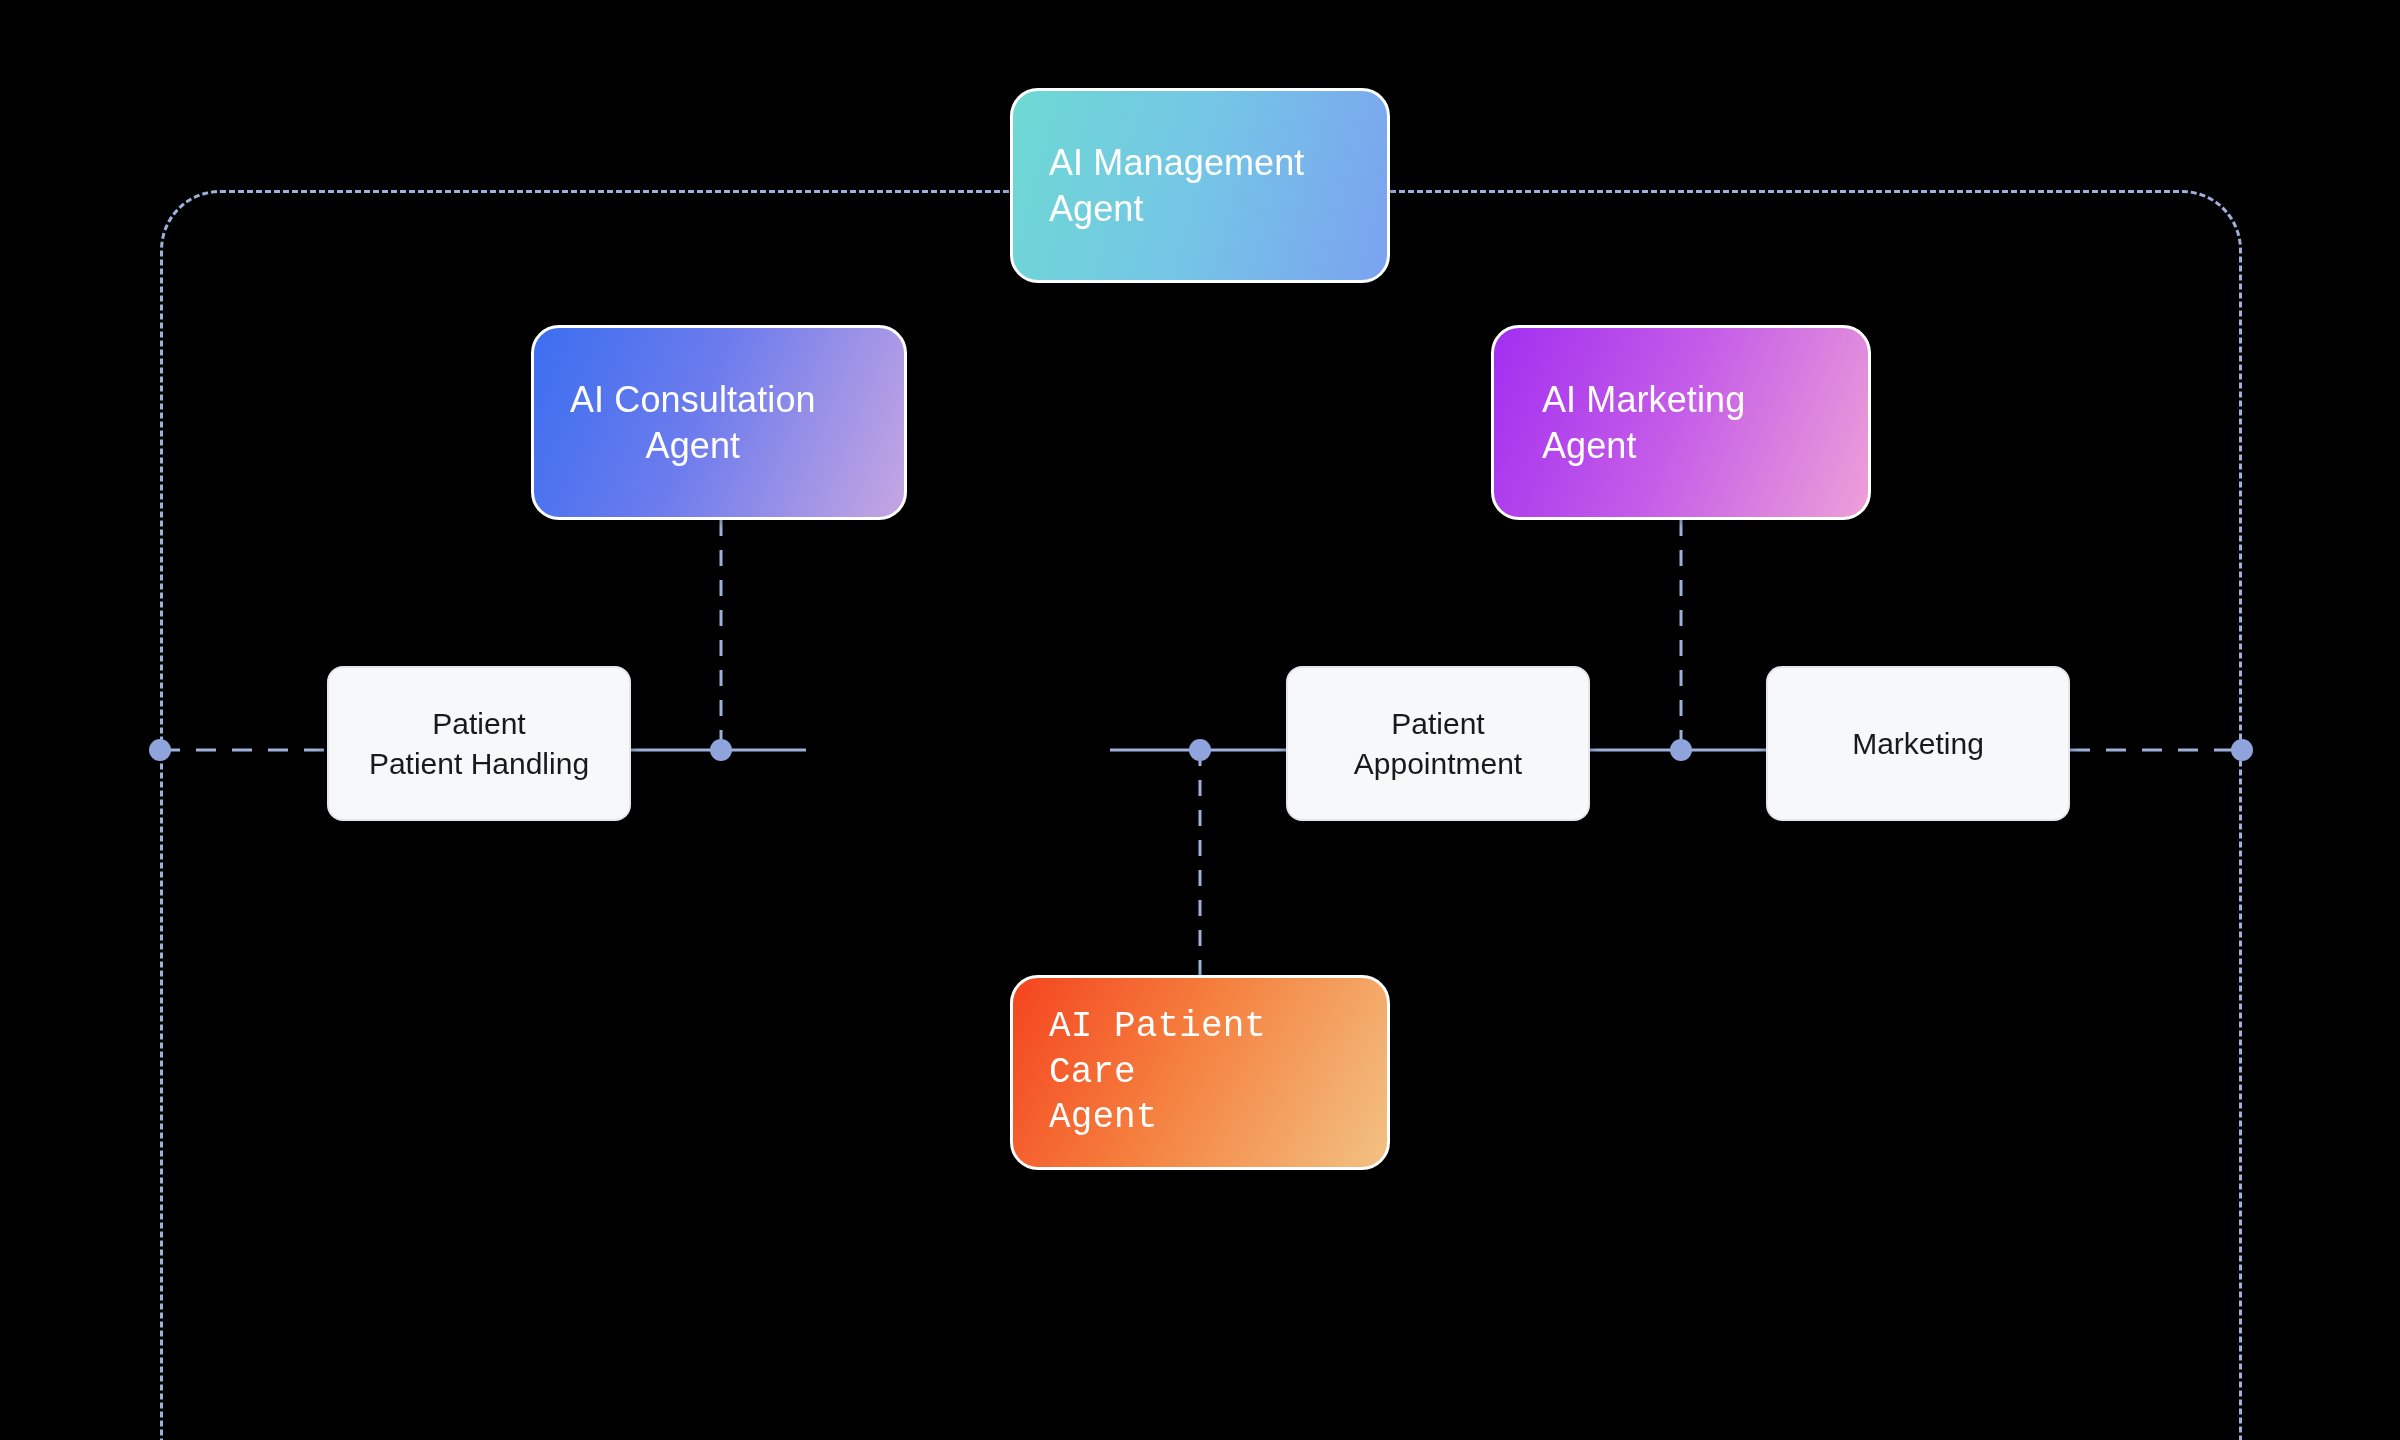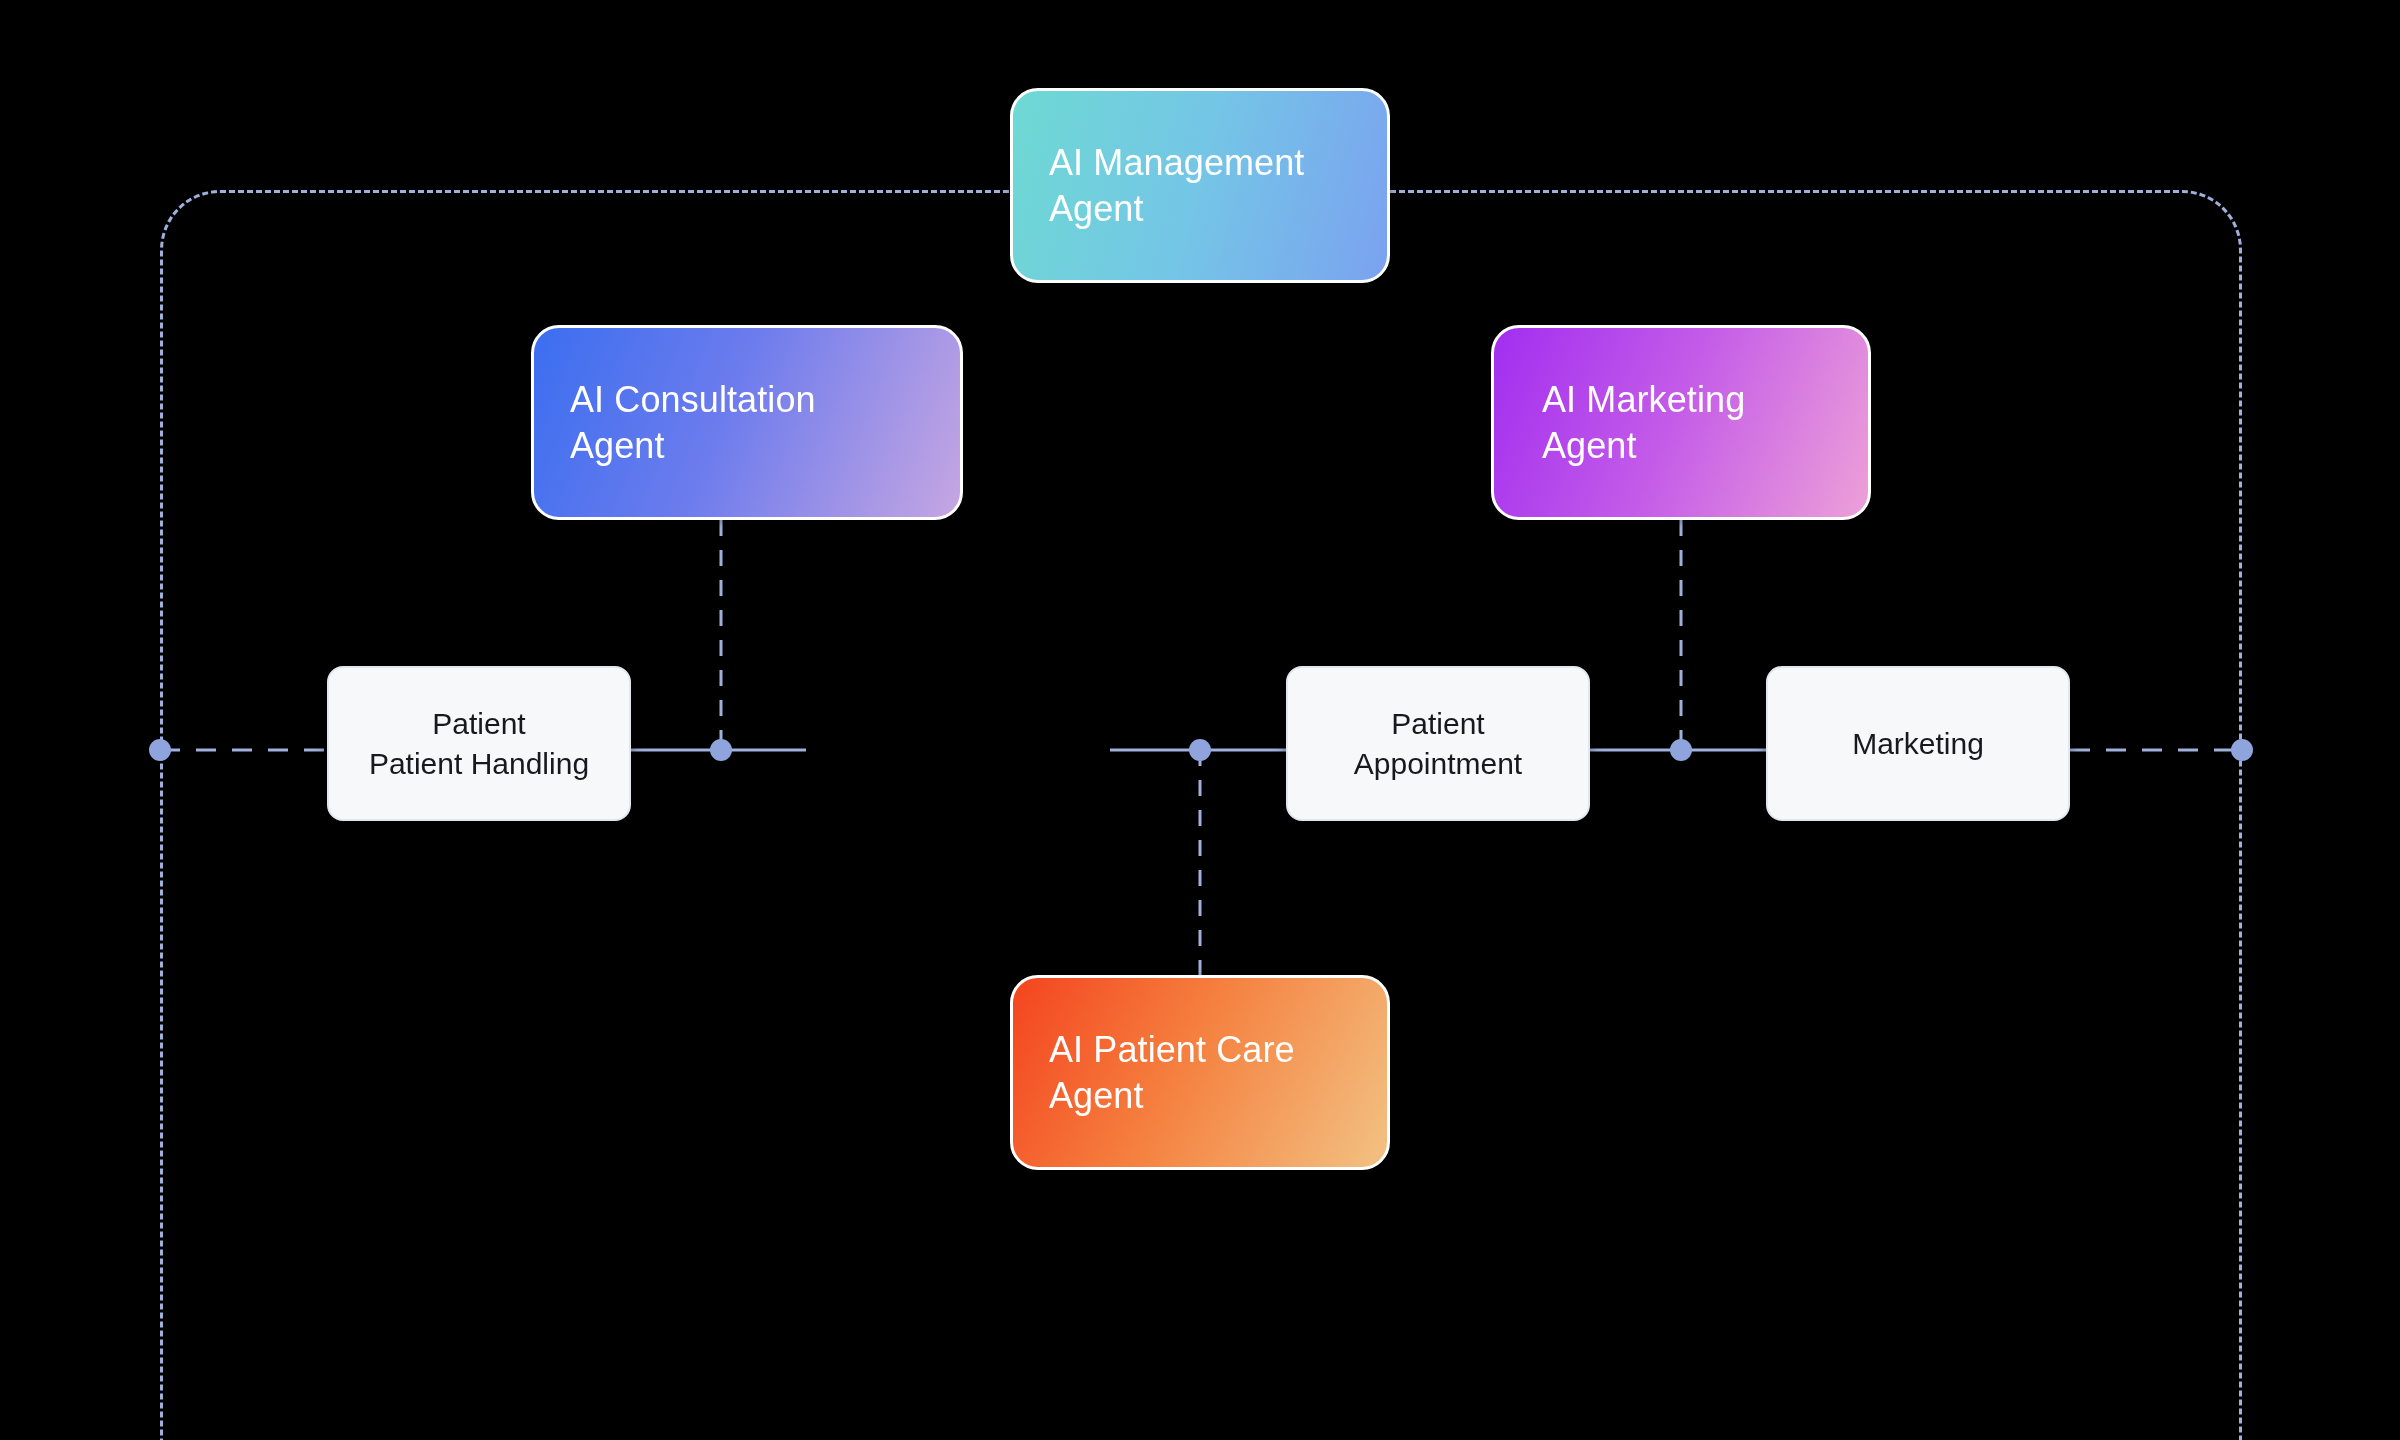--- a/index.html
+++ b/index.html
@@ -73,34 +73,34 @@
     line-height: 1.32;
     justify-content: center;
     text-align: center;
     font-weight: 400;
     box-shadow: 0 3px 12px rgba(0,0,0,0.45);
     border-radius: 16px;
   }
 
   
   #node-management   { left: 1010px; top: 88px;  width: 380px; height: 195px; }
-  #node-consultation { left: 531px;  top: 325px; width: 432px; height: 195px; }
+  #node-consultation { left: 531px;  top: 325px; width: 376px; height: 195px; text-align: center; }
   #node-marketing-agent { left: 1491px; top: 325px; width: 380px; height: 195px; padding-left: 48px; }
   #node-patientcare  { left: 1010px; top: 975px; width: 380px; height: 195px; }
 
   #node-inquiry    { left: 327px;  top: 666px; width: 304px; height: 155px; }
   #node-booking    { left: 806px;  top: 666px; width: 304px; height: 155px; }
   #node-management-svc { left: 1286px; top: 666px; width: 304px; height: 155px; }
   #node-marketing-svc  { left: 1766px; top: 666px; width: 304px; height: 155px; }
 
   
   #node-management   { background: linear-gradient(105deg, #6ed9d3 0%, #74c6e6 48%, #7ba2f0 100%); }
   #node-consultation { background: linear-gradient(112deg, #3b6ef0 0%, #6d7ced 45%, #c6a6e2 100%); }
   #node-marketing-agent { background: linear-gradient(112deg, #a22ef0 0%, #c45ce8 48%, #eda0d8 100%); }
-  #node-patientcare  { background: linear-gradient(118deg, #f4441f 0%, #f5803f 45%, #f2c283 100%); }
+  #node-patientcare  { background: linear-gradient(118deg, #f4441f 0%, #f5803f 45%, #f2c283 100%); font-family: Liberation Mono, monospace; }
 </style>
 </head>
 <body>
 
 <div id="canvas">
 
   <div class="frame"></div>
 
   <svg id="wires" viewBox="0 0 2400 1440" xmlns="http://www.w3.org/2000/svg">
 

